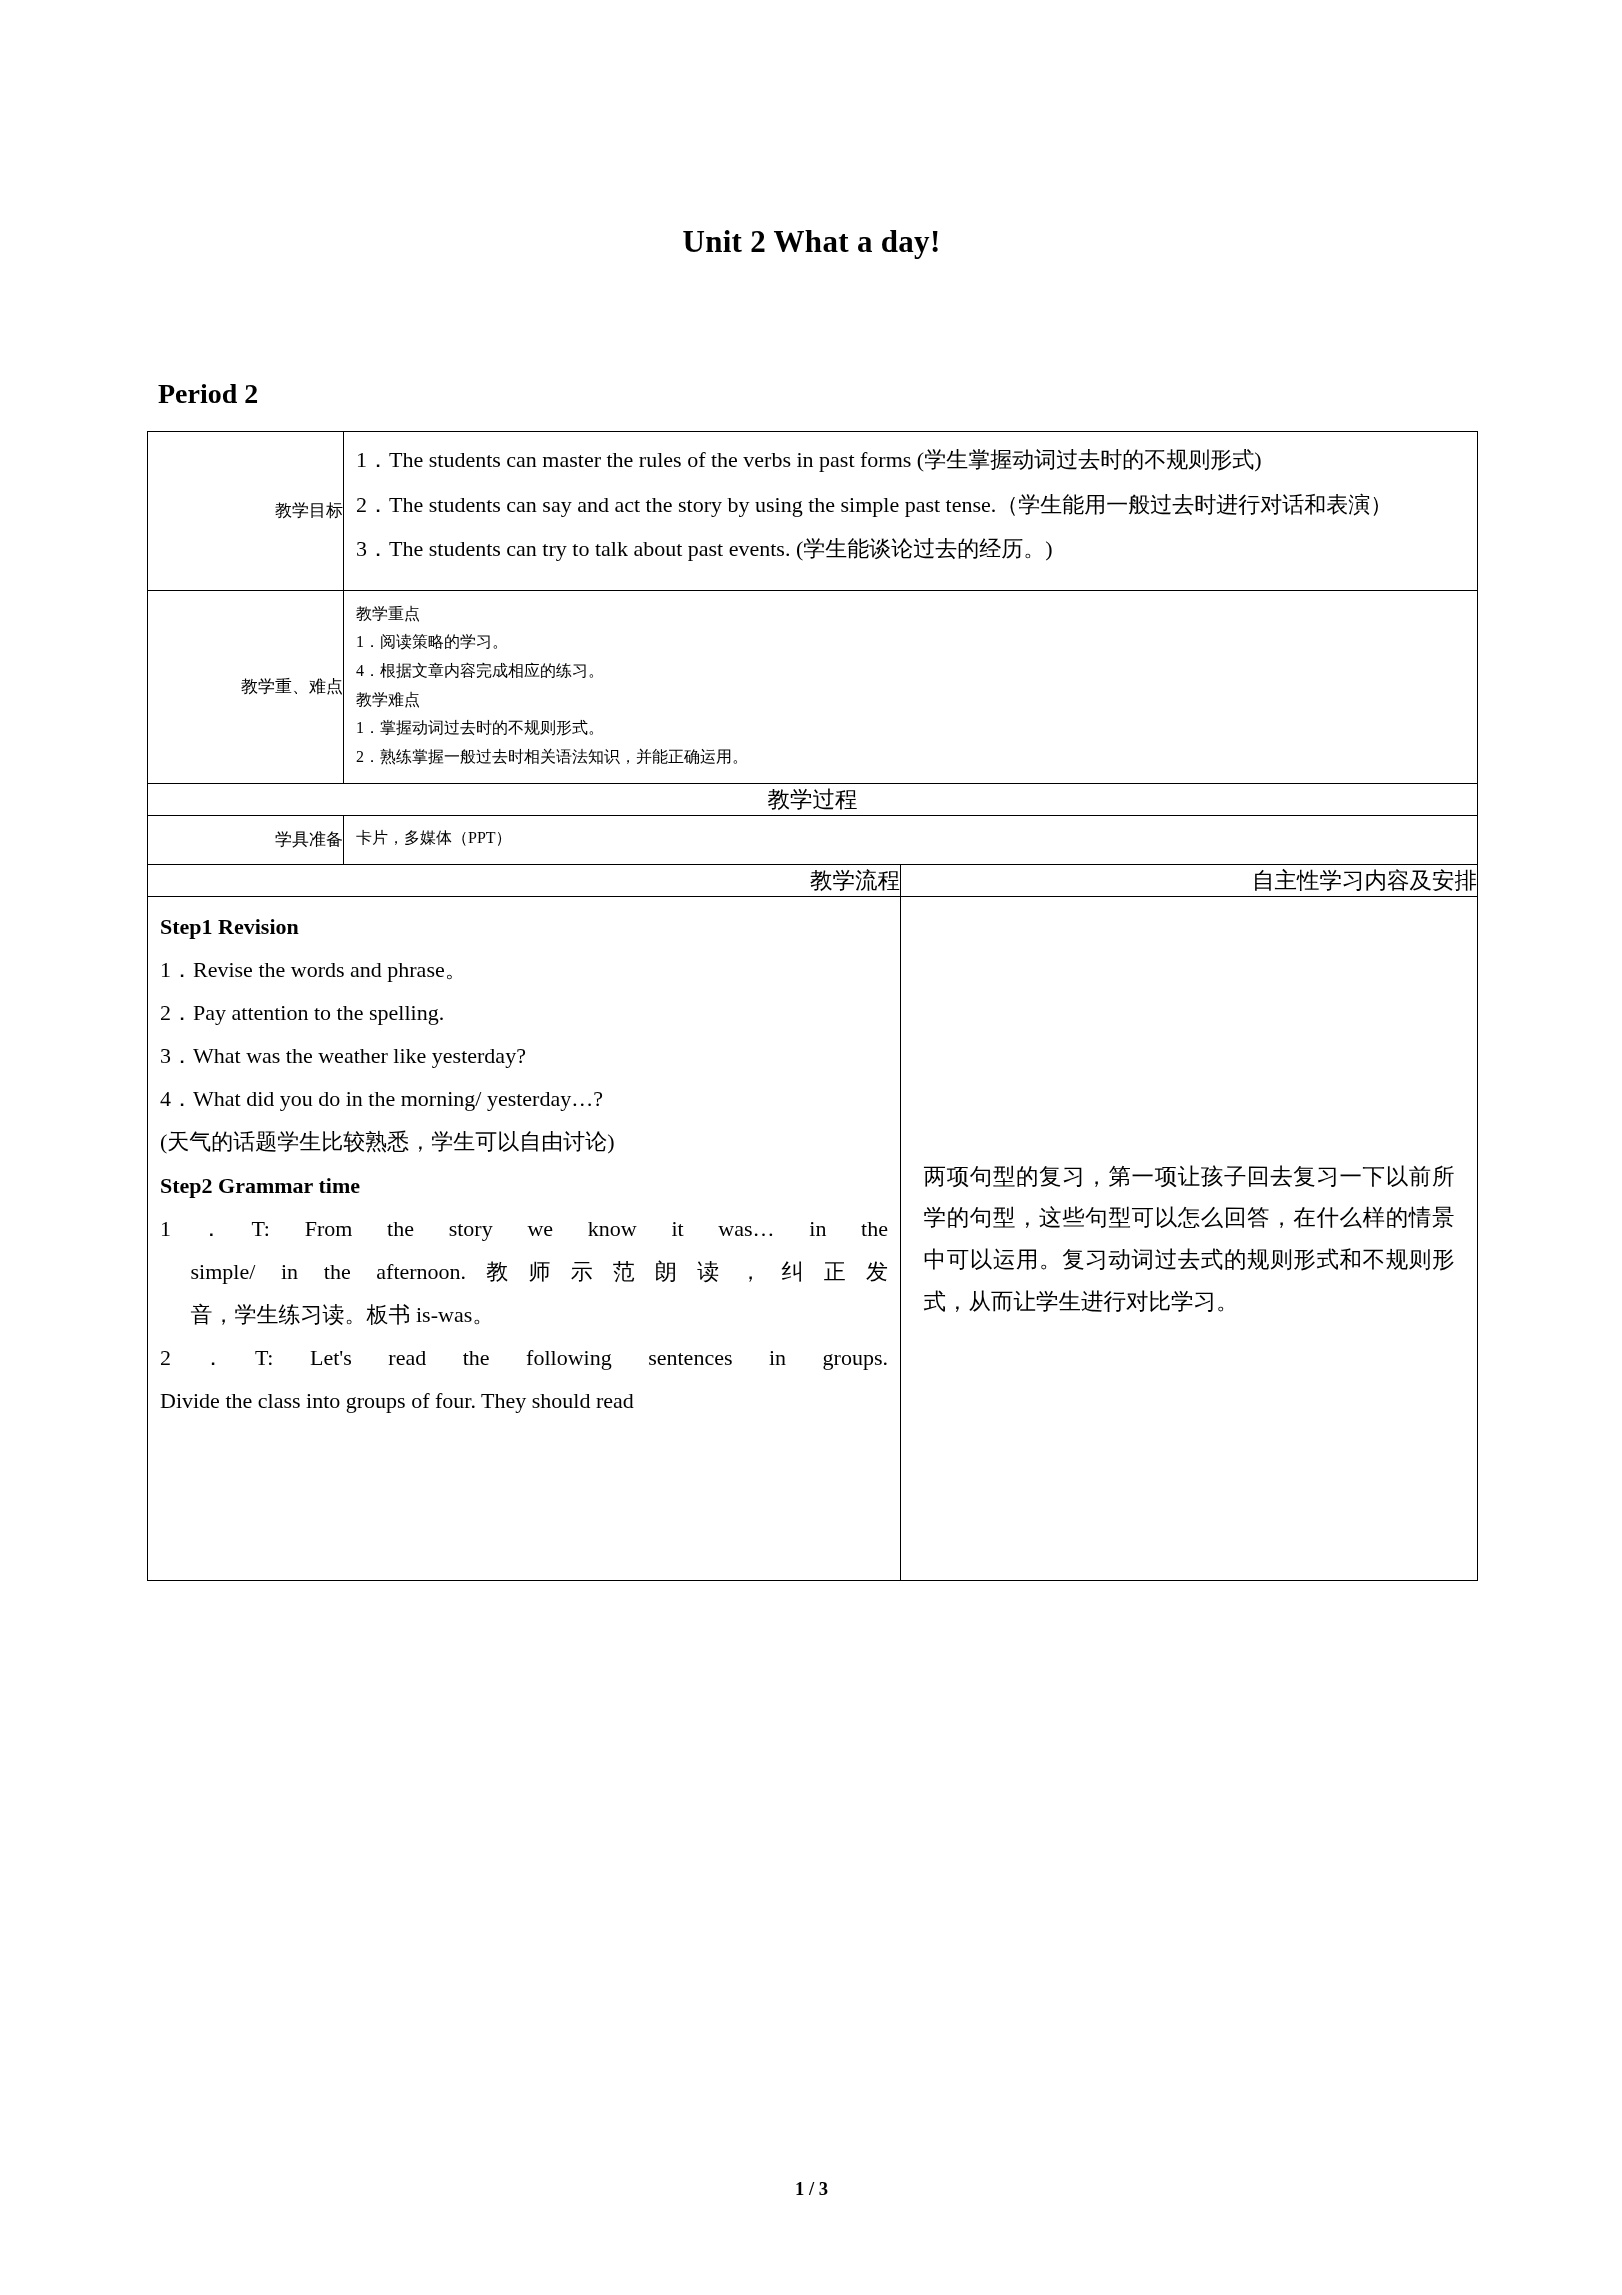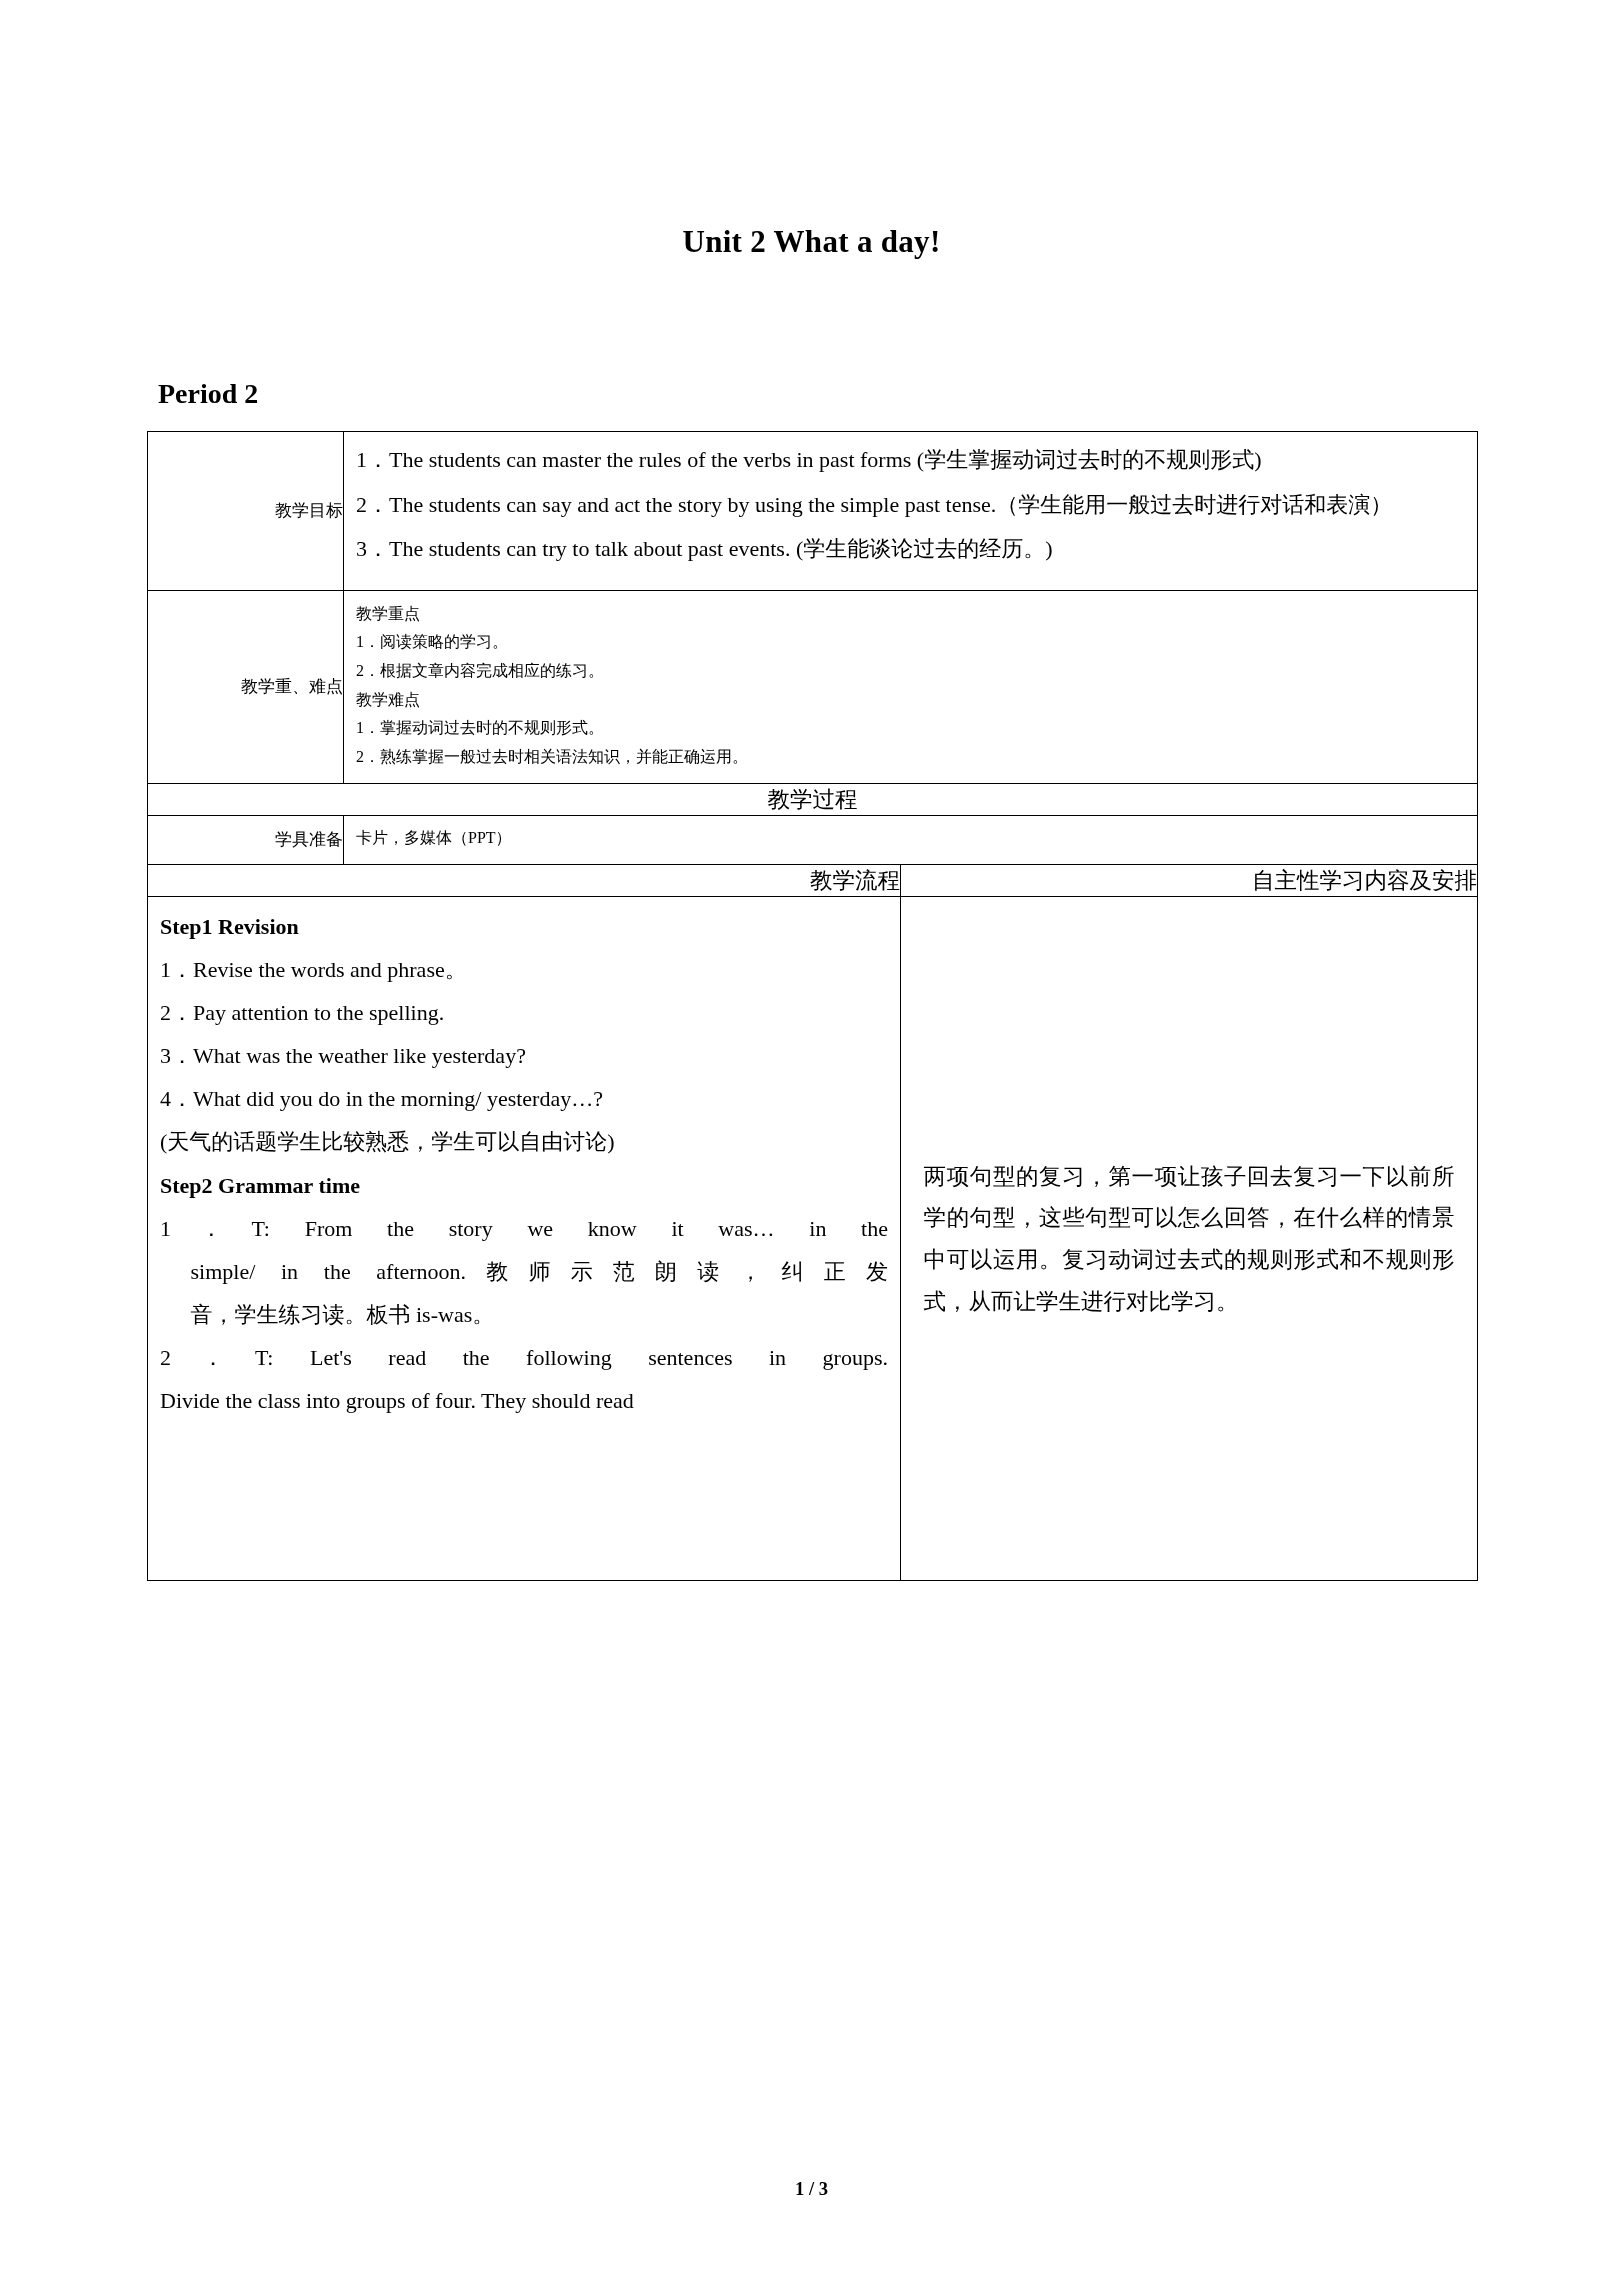--- a/index.html
+++ b/index.html
@@ -150,21 +150,21 @@
           </div>
         </td>
       </tr>
 
       <tr>
         <td class="label-cell">教学重、难点</td>
         <td colspan="2">
           <div class="cell-pad">
             <p class="cn-line">教学重点</p>
             <p class="cn-line">1．阅读策略的学习。</p>
-            <p class="cn-line">2．根据文章内容完成相应的练习。</p>
+            <p class="cn-line">4．根据文章内容完成相应的练习。</p>
             <p class="cn-line">教学难点</p>
             <p class="cn-line">1．掌握动词过去时的不规则形式。</p>
             <p class="cn-line">2．熟练掌握一般过去时相关语法知识，并能正确运用。</p>
           </div>
         </td>
       </tr>
 
       <tr>
         <td colspan="3" class="centered">教学过程</td>
       </tr>

